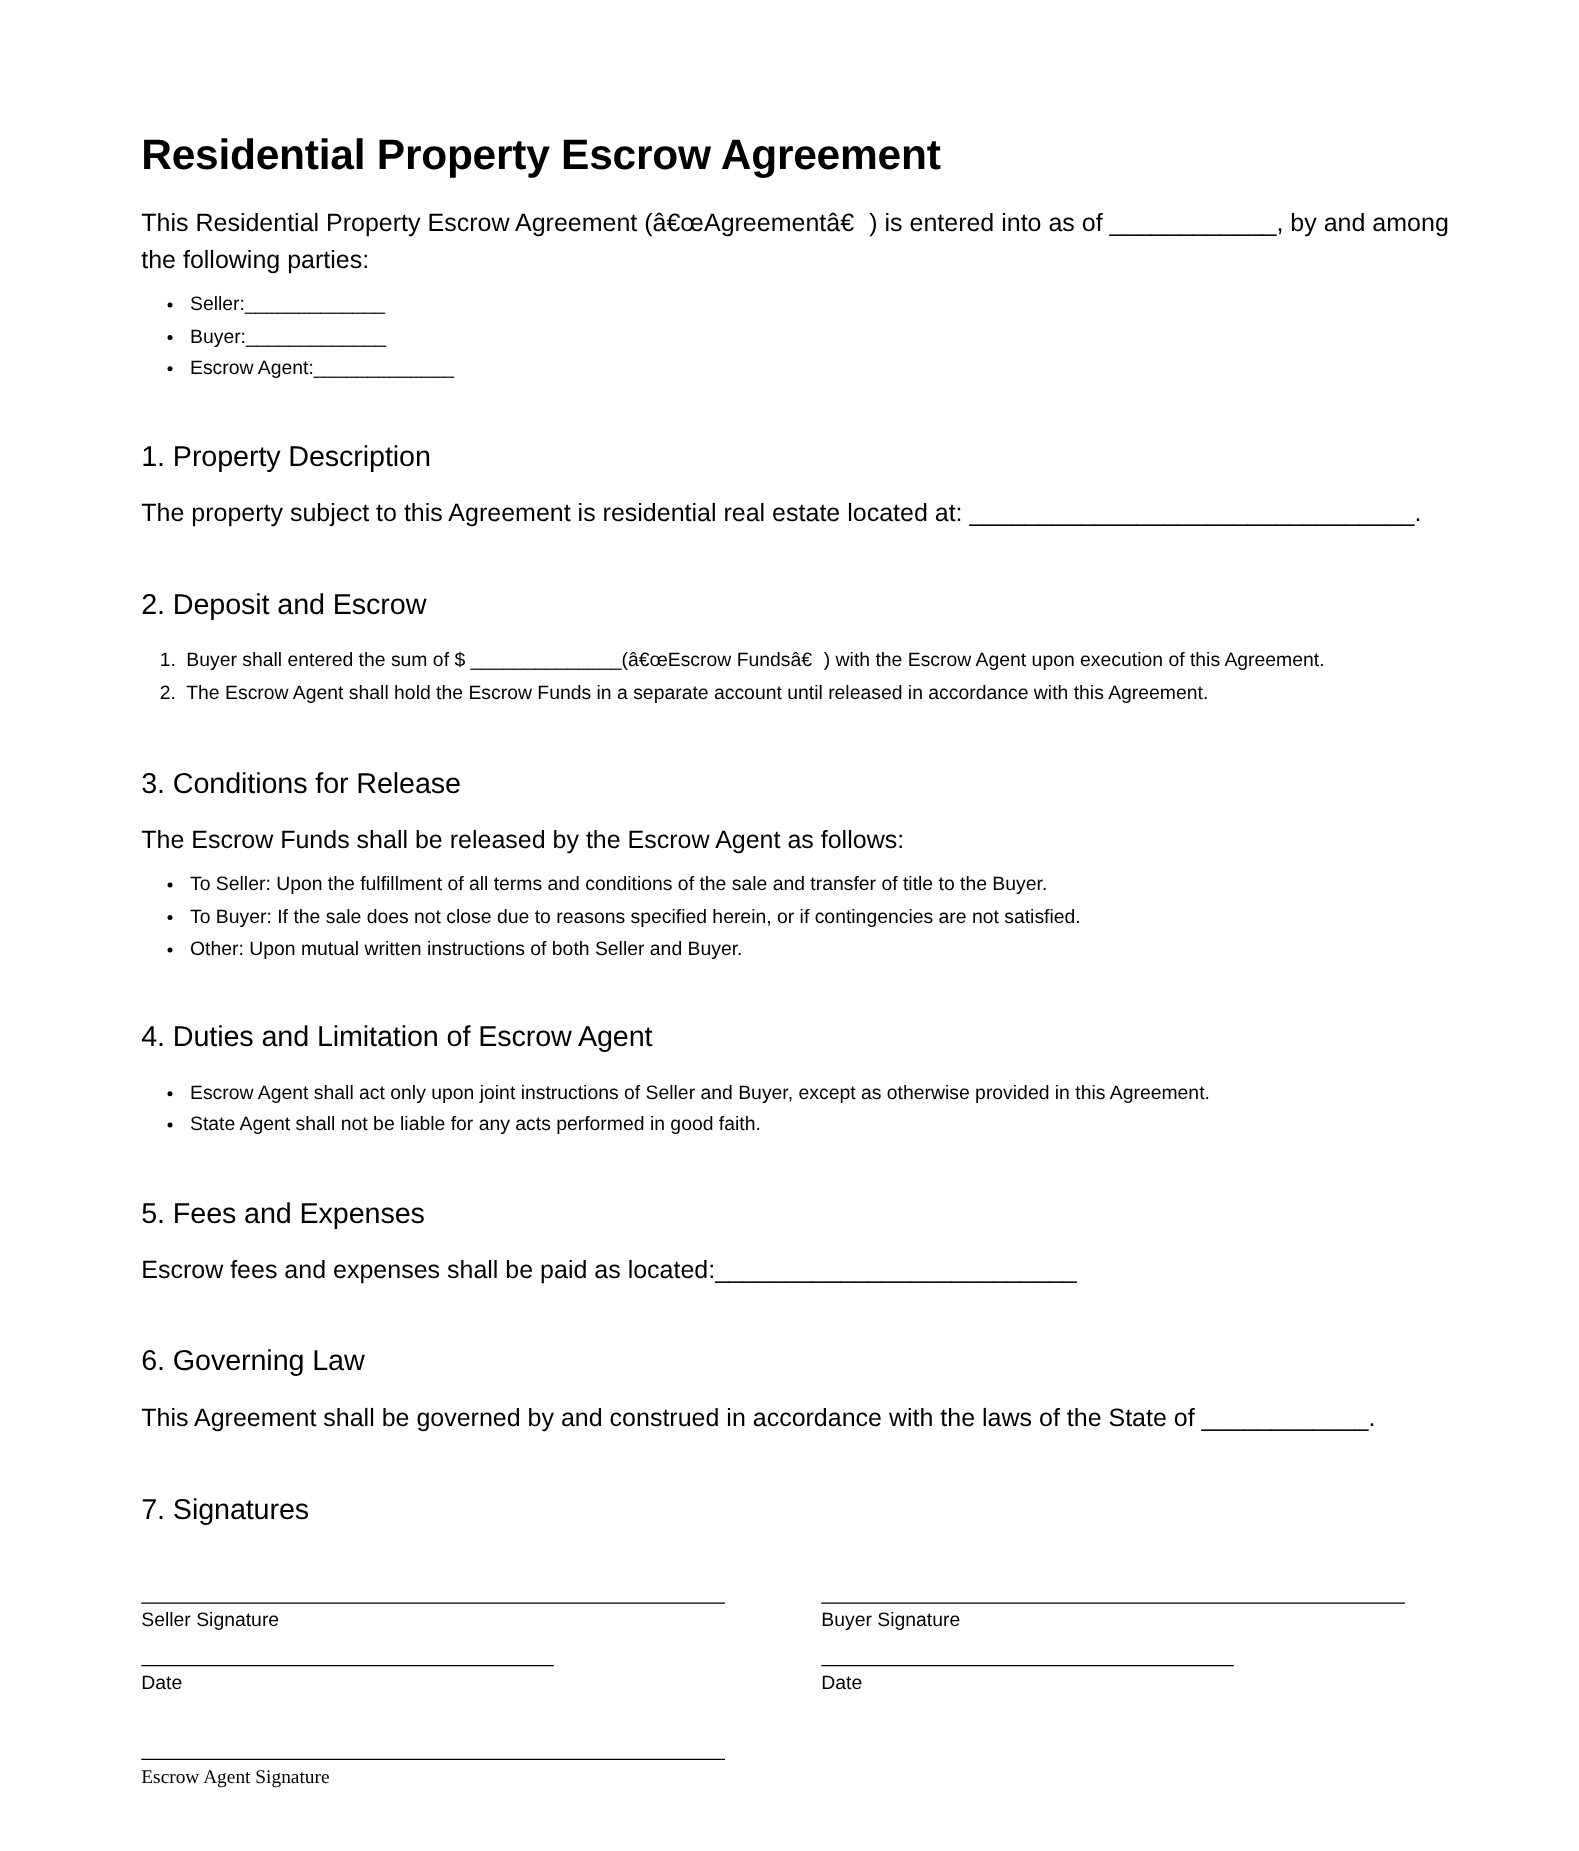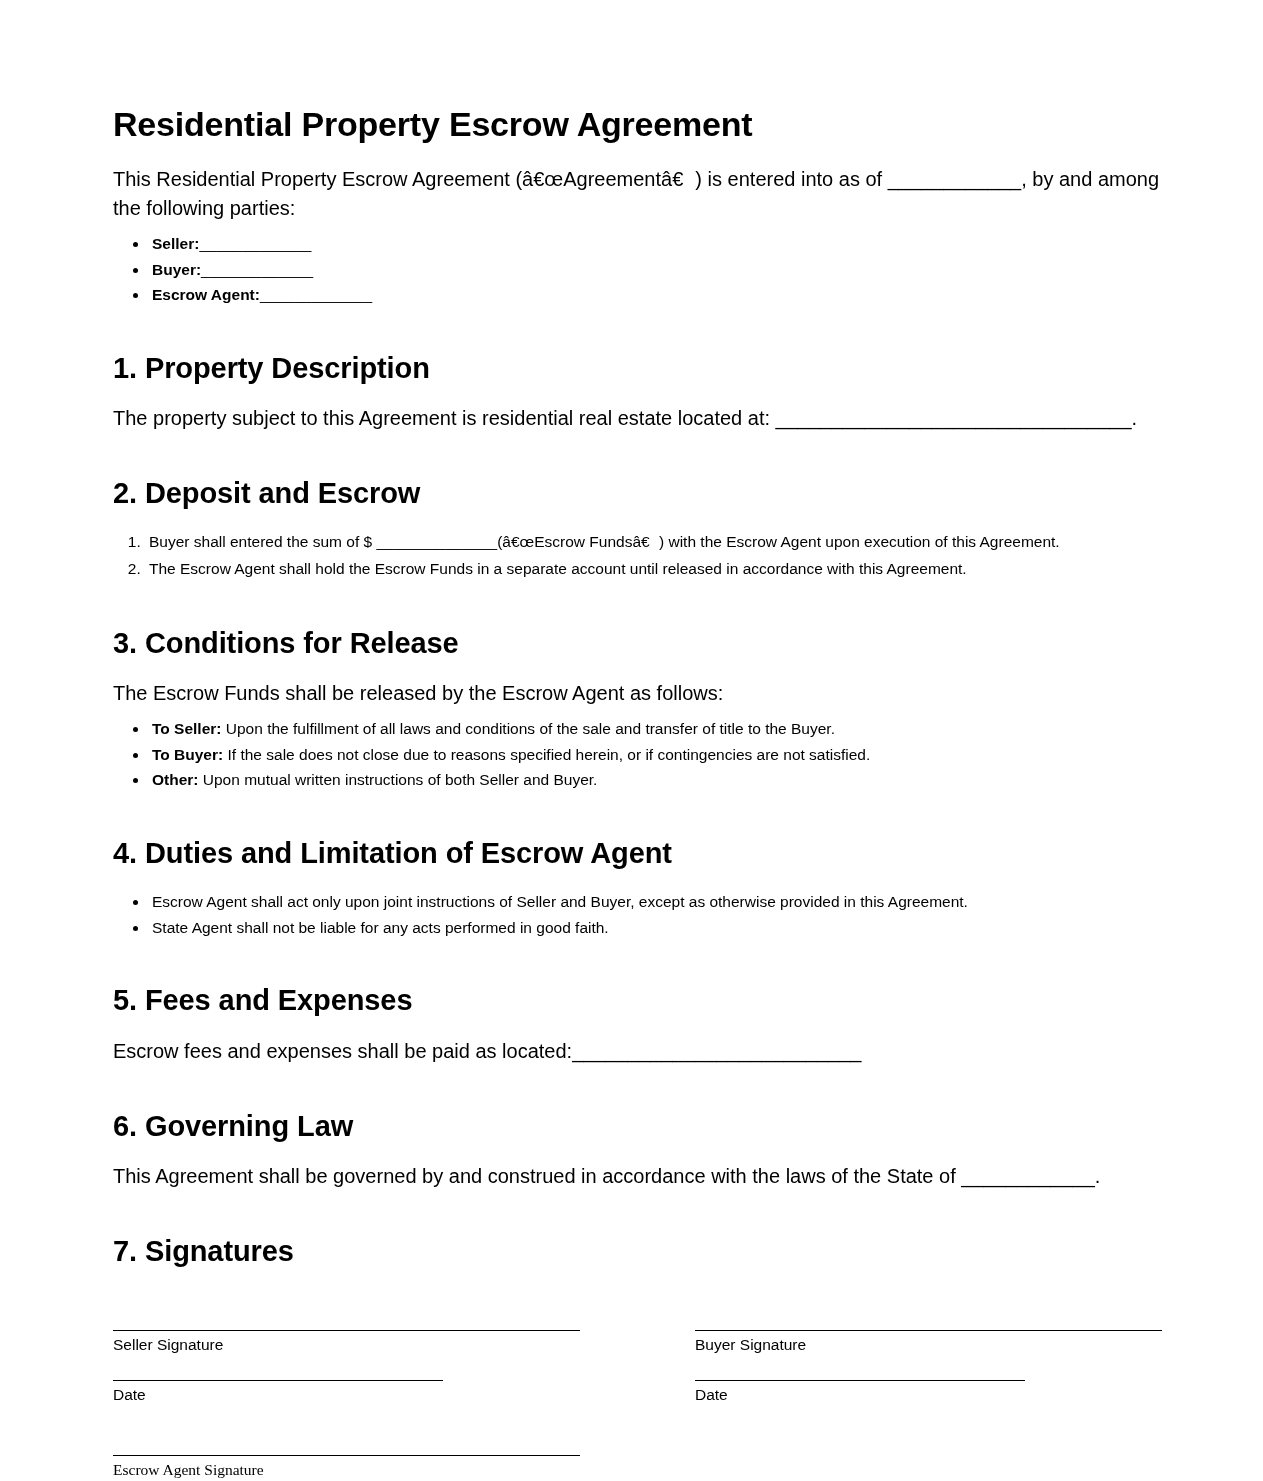--- a/index.html
+++ b/index.html
@@ -20,22 +20,22 @@
     width: 1263px;
   }
   h1.doc-title {
     font-size: 34px;
     font-weight: bold;
     line-height: 1.12;
     margin: 0 0 22px 0;
     letter-spacing: -0.2px;
   }
   h2.section-title {
-    font-size: 29px;
-    font-weight: bold;
+    font-size: 23px;
+    font-weight: normal;
     line-height: 1.15;
     margin: 44px 0 19px 0;
     letter-spacing: -0.1px;
   }
   p.body-text {
     font-size: 20px;
     line-height: 1.45;
     margin: 0 0 6px 0;
   }
   ul.doc-list {
@@ -54,35 +54,35 @@
     padding-left: 32px;
     list-style-type: decimal;
   }
   ol.doc-list-num li {
     font-size: 15.5px;
     line-height: 1.72;
     margin: 0;
     padding-left: 4px;
   }
   .bold-label {
-    font-weight: bold;
+    font-weight: normal;
   }
   .fill {
     font-family: "Liberation Sans", sans-serif;
     letter-spacing: 0;
     white-space: pre;
   }
   
   .sig-block {
     margin-top: 62px;
   }
   .sig-row {
     display: flex;
     flex-direction: row;
-    gap: 115px;
+    gap: 77px;
   }
   .sig-col {
     width: 467px;
     flex: 0 0 467px;
   }
   .sig-line {
     border-top: 1px solid #000000;
     height: 0;
     margin: 0;
   }
@@ -123,21 +123,21 @@
 
   <h2 class="section-title">2. Deposit and Escrow</h2>
   <ol class="doc-list-num">
     <li><span>Buyer shall entered the sum of $ </span><span class="fill">______________</span><span>(â€œEscrow Fundsâ€) with the Escrow Agent upon execution of this Agreement.</span></li>
     <li><span>The Escrow Agent shall hold the Escrow Funds in a separate account until released in accordance with this Agreement.</span></li>
   </ol>
 
   <h2 class="section-title">3. Conditions for Release</h2>
   <p class="body-text">The Escrow Funds shall be released by the Escrow Agent as follows:</p>
   <ul class="doc-list">
-    <li><span class="bold-label">To Seller:</span><span> Upon the fulfillment of all laws and conditions of the sale and transfer of title to the Buyer.</span></li>
+    <li><span class="bold-label">To Seller:</span><span> Upon the fulfillment of all terms and conditions of the sale and transfer of title to the Buyer.</span></li>
     <li><span class="bold-label">To Buyer:</span><span> If the sale does not close due to reasons specified herein, or if contingencies are not satisfied.</span></li>
     <li><span class="bold-label">Other:</span><span> Upon mutual written instructions of both Seller and Buyer.</span></li>
   </ul>
 
   <h2 class="section-title">4. Duties and Limitation of Escrow Agent</h2>
   <ul class="doc-list">
     <li><span>Escrow Agent shall act only upon joint instructions of Seller and Buyer, except as otherwise provided in this Agreement.</span></li>
     <li><span>State Agent shall not be liable for any acts performed in good faith.</span></li>
   </ul>
 

